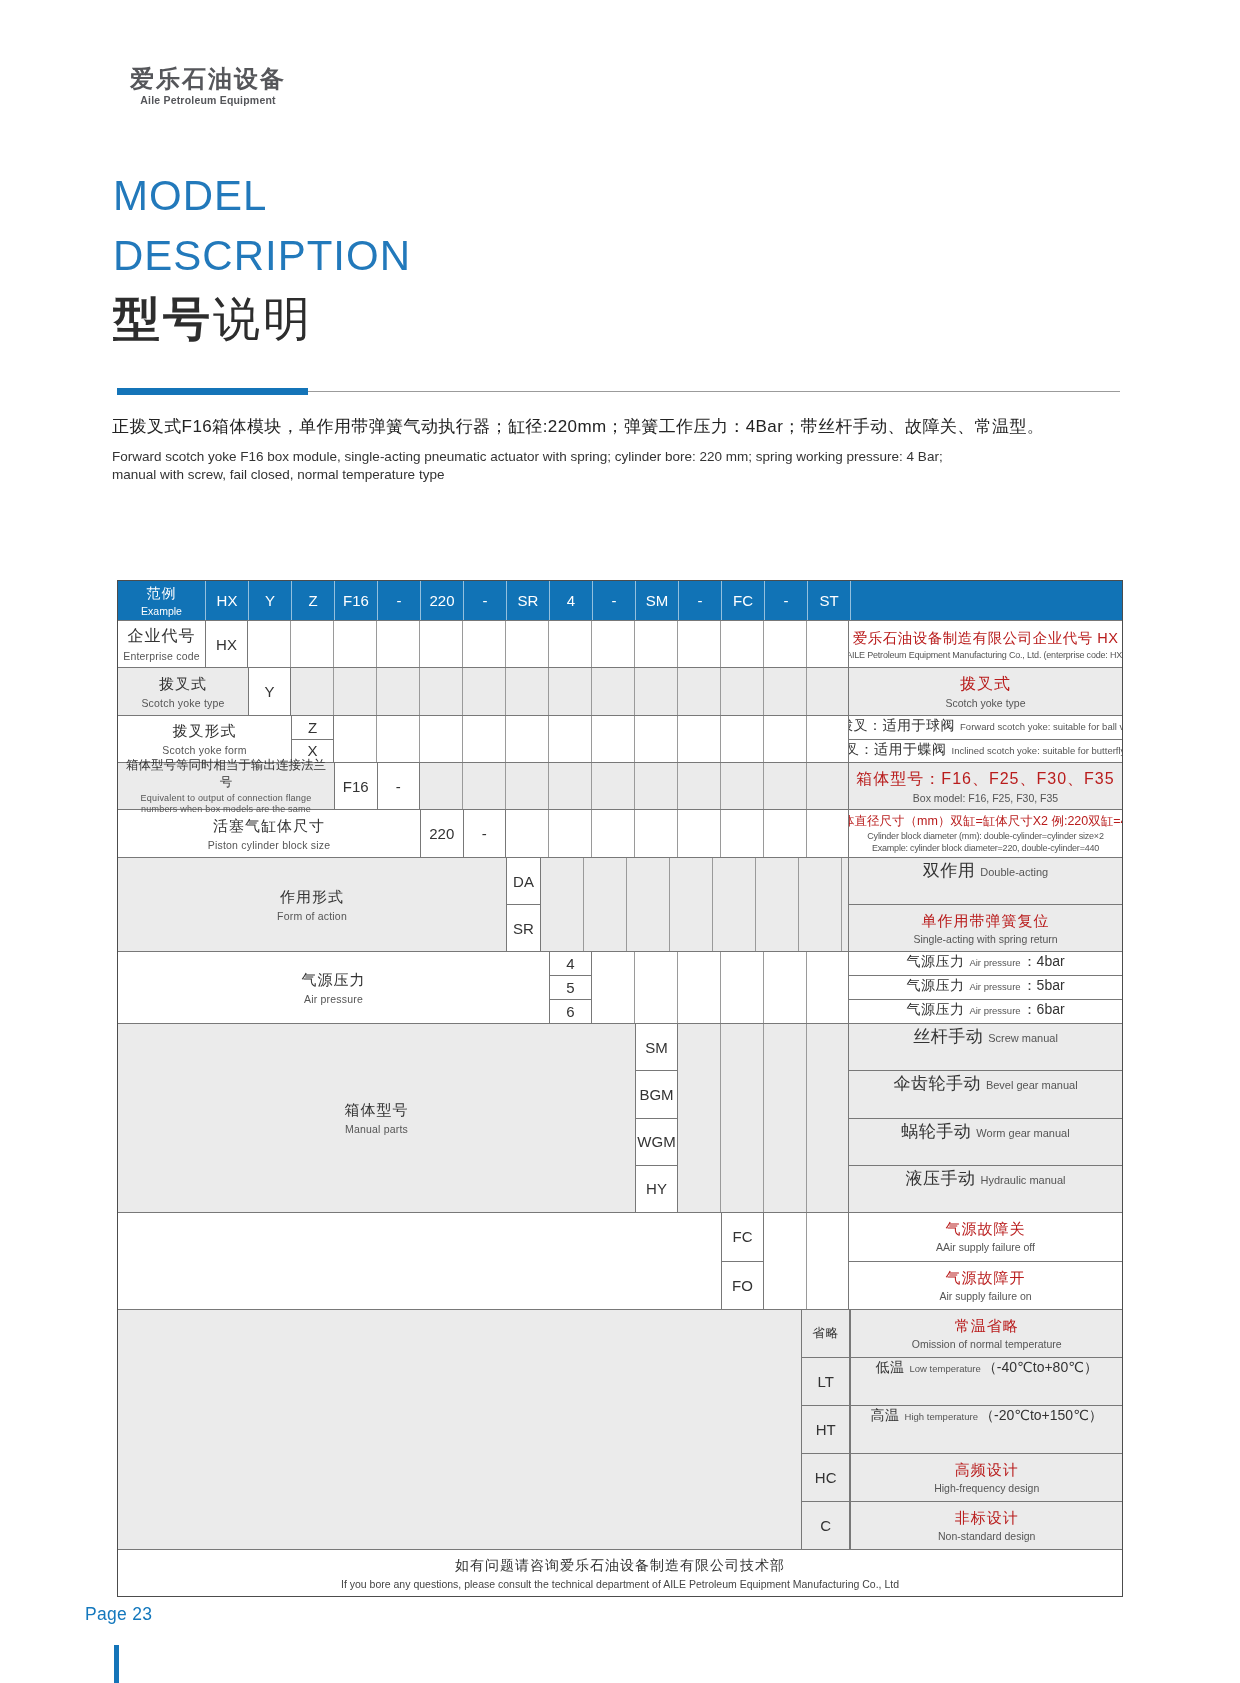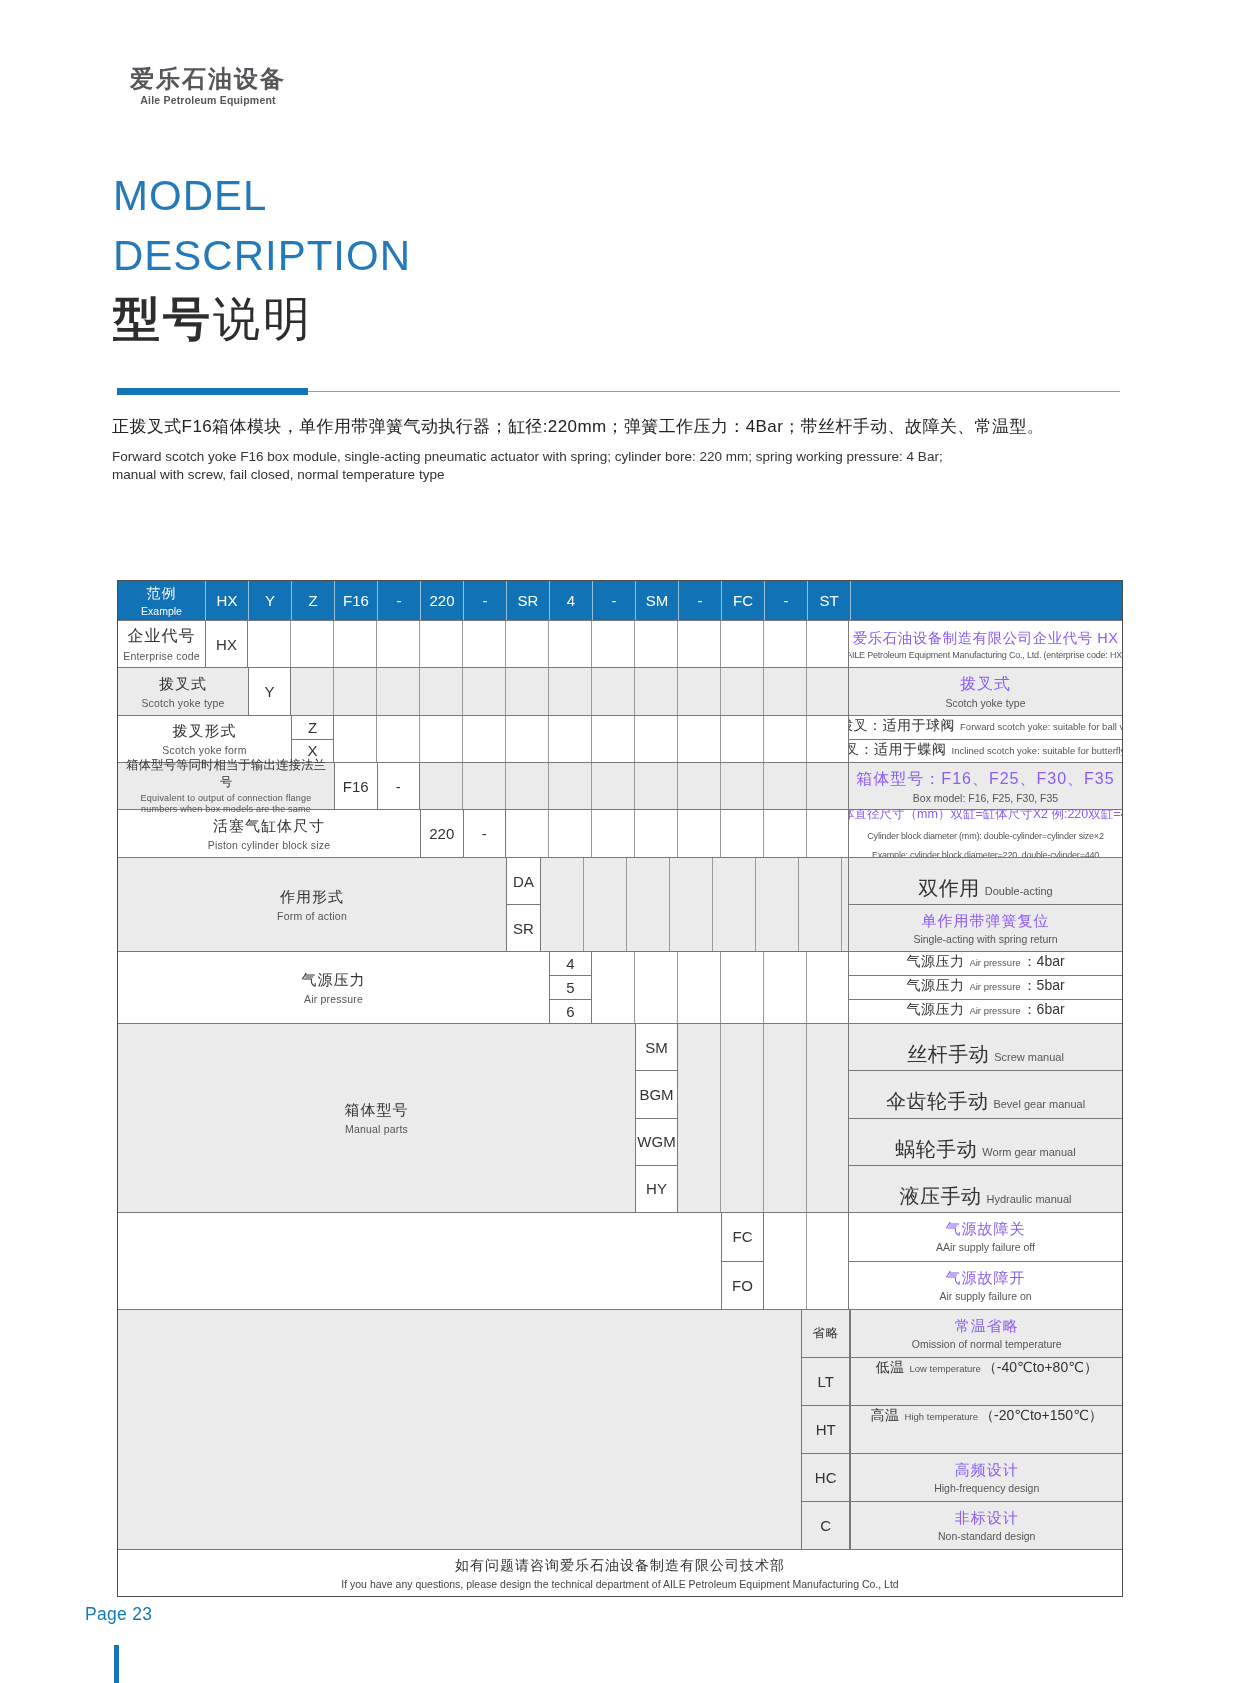--- a/index.html
+++ b/index.html
@@ -59,32 +59,32 @@
   .ccell + .ccell { border-left:1px solid #787878; }
   .csub { flex:1; display:flex; align-items:center; justify-content:center; font-size:15px; color:#333; }
   .csub + .csub { border-top:1px solid #787878; }
   .csub.cjk { font-size:12.5px; letter-spacing:1px; }
 
   .fill { flex:1; background-image:repeating-linear-gradient(to right, transparent 0px, transparent 42px, #9a9a9a 42px, #9a9a9a 43px); }
 
   .desc { width:274px; border-left:1px solid #787878; display:flex; flex-direction:column; }
   .dsub { flex:1; display:flex; flex-direction:column; align-items:center; justify-content:center; text-align:center; padding:1px 3px; overflow:hidden; }
   .dsub + .dsub { border-top:1px solid #787878; }
-  .d-zh { font-size:15px; color:#8b5cf6; letter-spacing:1px; white-space:nowrap; }
+  .d-zh { font-size:15px; color:#b91c1c; letter-spacing:1px; white-space:nowrap; }
   .d-zh.md { font-size:14.5px; letter-spacing:0.5px; }
   .d-zh.lg { font-size:16px; }
   .d-zh.sm { font-size:12.5px; letter-spacing:0; }
   .d-en { font-size:10.5px; color:#555; margin-top:2px; white-space:nowrap; }
   .d-en.xs { font-size:9px; letter-spacing:-0.2px; }
-  .d-en.tight { line-height:11.5px; margin-top:8px;text-align:center; }
+  .d-en.tight { line-height:11.5px; margin-top:1px;text-align:center; }
   .d-inline { flex-direction:row; align-items:baseline; justify-content:center; white-space:nowrap; }
   .d-inline .izh { font-size:14px; color:#333; letter-spacing:0.5px; }
   .d-inline .ien { font-size:9.5px; color:#555; margin-left:5px; }
   .d-inline .itail { font-size:14px; color:#333; margin-left:2px; }
-  .d-inline.big .izh { font-size:20px;margin-top:16px; } .d-inline.big .ien { font-size:11px; }
+  .d-inline.big .izh { font-size:17px; } .d-inline.big .ien { font-size:11px; }
 
   .tfoot { height:46px; display:flex; flex-direction:column; align-items:center; justify-content:center; text-align:center; background:#fff; }
   .tfoot .zh { font-size:14px; color:#333; letter-spacing:1px; }
   .tfoot .en { font-size:10.5px; color:#444; margin-top:3px; }
 
   
   .pagenum { position:absolute; left:85px; top:1604px; font-size:17.5px; color:#1478bd; letter-spacing:0.3px; }
   .bluebar { position:absolute; left:114px; top:1645px; width:5px; height:38px; background:#1474b8; }
 </style>
 </head>
@@ -373,21 +373,21 @@
         </div>
         <div class="dsub">
           <div class="d-zh">非标设计</div>
           <div class="d-en">Non-standard design</div>
         </div>
       </div>
     </div>
 
     <div class="trow tfoot">
       <div class="zh">如有问题请咨询爱乐石油设备制造有限公司技术部</div>
-      <div class="en">If you have any questions, please design the technical department of AILE Petroleum Equipment Manufacturing Co., Ltd</div>
+      <div class="en">If you bore any questions, please consult the technical department of AILE Petroleum Equipment Manufacturing Co., Ltd</div>
     </div>
 
   </div>
 
   <div class="pagenum">Page 23</div>
   <div class="bluebar"></div>
 
 </div>
 
 </body></html>

